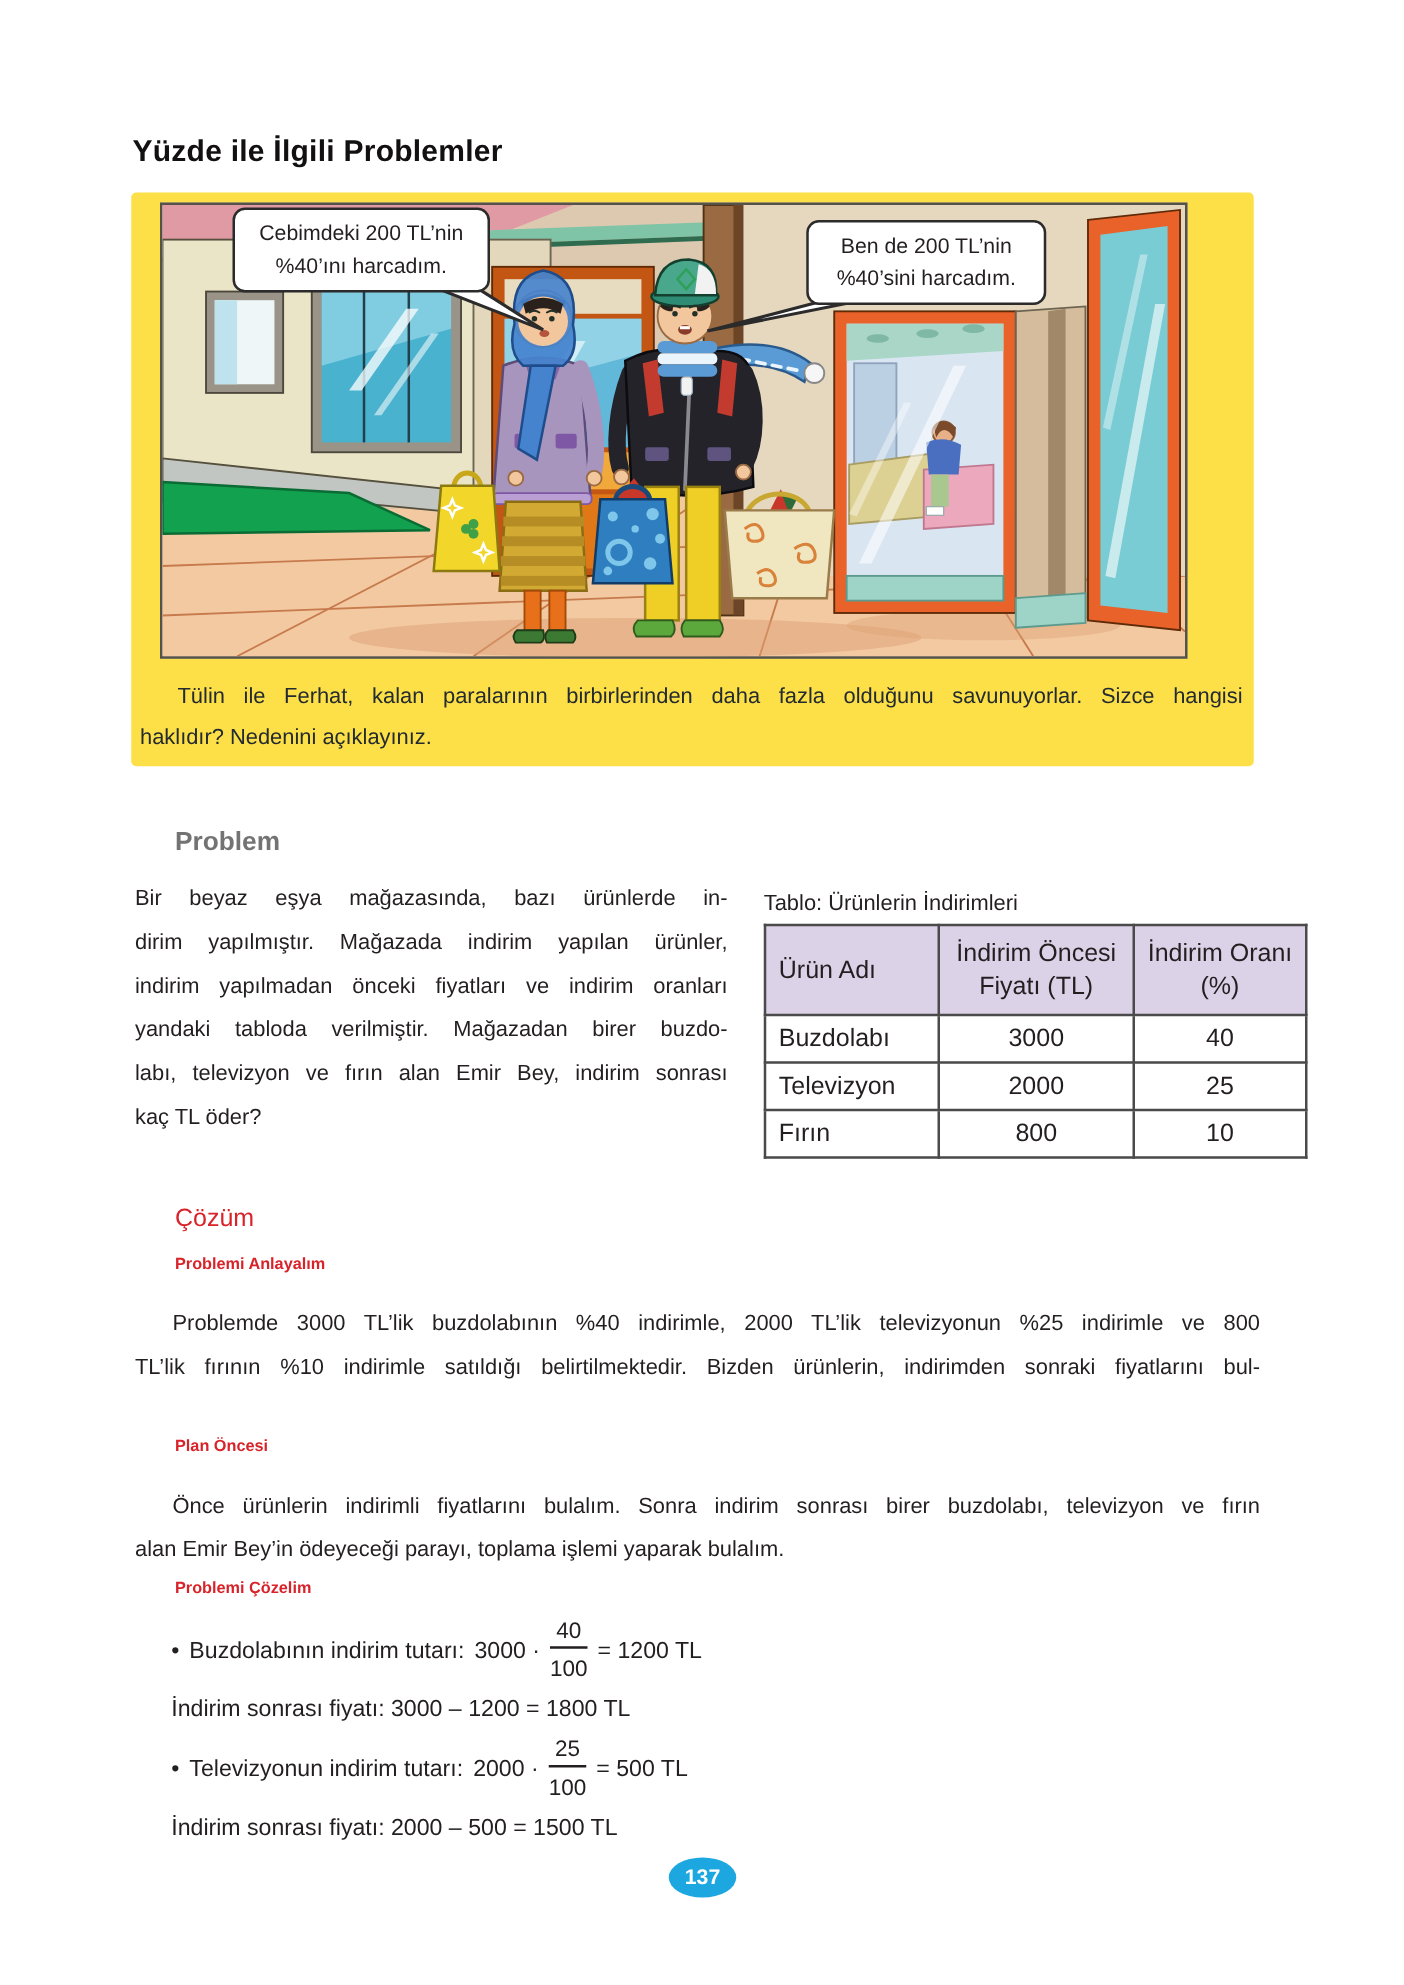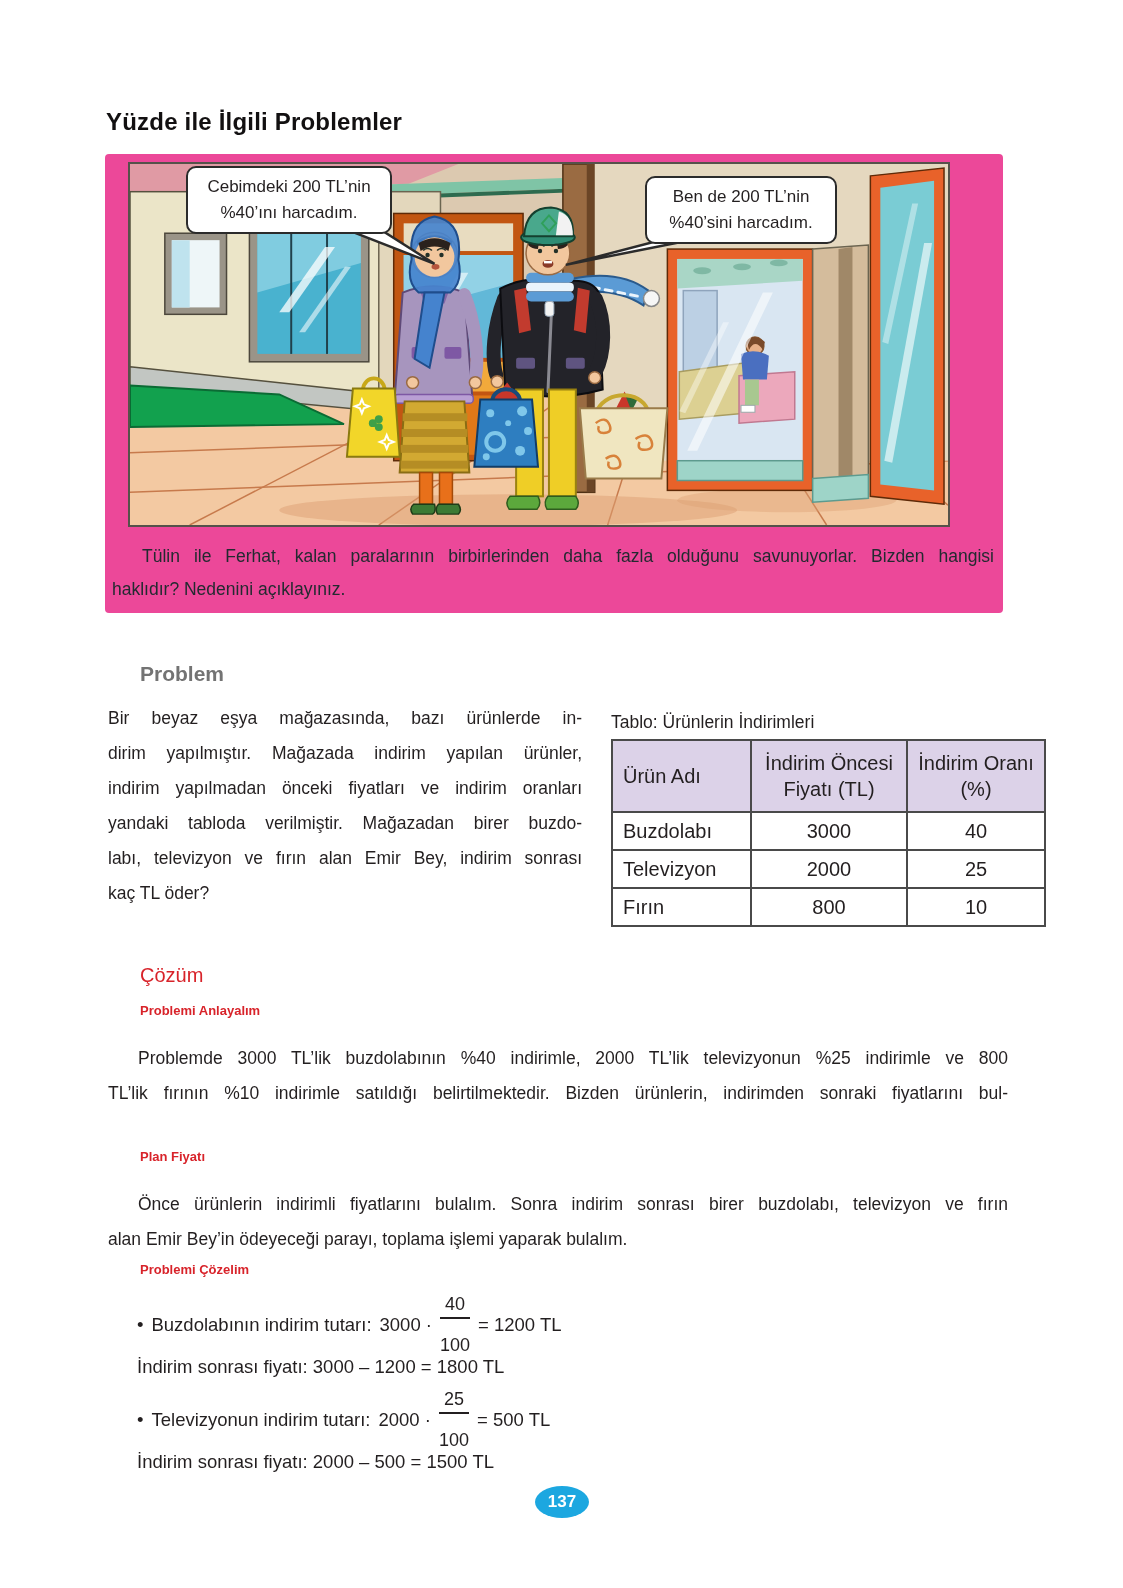--- a/index.html
+++ b/index.html
@@ -4,21 +4,21 @@
 <style>
   html,body{margin:0;padding:0;}
   body{
     width:1123px;height:1588px;position:relative;background:#ffffff;
     font-family:"Liberation Sans",sans-serif;color:#231f20;overflow:hidden;
   }
   .abs{position:absolute;}
   
   .page-title{left:106px;top:108px;font-size:24px;font-weight:bold;color:#121011;letter-spacing:.2px;}
   
-  .intro-panel{left:105px;top:154px;width:898px;height:459px;background:#ec4899;border-radius:4px;}
+  .intro-panel{left:105px;top:154px;width:898px;height:459px;background:#fde047;border-radius:4px;}
   .illustration{left:128px;top:162px;width:822px;height:365px;border:2px solid #55524a;box-sizing:border-box;background:#dcc9b0;}
   .illustration svg{display:block;width:100%;height:100%;}
   
   .bubble{background:#ffffff;border:2.5px solid #2b2b2b;border-radius:10px;
     font-size:17px;line-height:26px;text-align:center;padding:6px 4px;box-sizing:border-box;z-index:4;}
   .bubble-left{left:186px;top:166px;width:206px;}
   .bubble-right{left:645px;top:176px;width:192px;}
   
   .intro-caption{left:112px;top:540px;width:882px;font-size:17.5px;line-height:33px;color:#232a30;}
   .jl{text-align:justify;text-align-last:justify;}
@@ -43,21 +43,21 @@
   .understand-body{left:108px;top:1041px;width:900px;font-size:17.5px;line-height:35px;}
   .plan-heading{left:140px;top:1149px;}
   .plan-body{left:108px;top:1187px;width:900px;font-size:17.5px;line-height:35px;}
   .solve-heading{left:140px;top:1262px;}
   .eq{display:flex;align-items:center;font-size:18.5px;}
   .eq .gap{margin-right:8px;}
   .eq0{left:137px;top:1294px;}
   .eq1{left:137px;top:1389px;}
   .frac{display:inline-flex;flex-direction:column;align-items:center;margin:0 8px;font-size:18px;line-height:21px;}
   .frac .top{padding:0 5px 2px;border-bottom:2px solid #231f20;}
-  .frac .bot{padding-top:16px;}
+  .frac .bot{padding-top:6px;}
   .after-line{font-size:18.5px;}
   .after0{left:137px;top:1356px;}
   .after1{left:137px;top:1451px;}
   
   .page-badge{left:535px;top:1486px;width:54px;height:32px;background:#1ca7e0;border-radius:50%;
     color:#fff;font-weight:bold;font-size:17px;text-align:center;line-height:32px;}
 </style>
 </head>
 <body>
 
@@ -278,21 +278,21 @@
   <div class="abs bubble bubble-left" style="left:81px;top:12px;">
     <div>Cebimdeki 200 TL’nin</div>
     <div>%40’ını harcadım.</div>
   </div>
   <div class="abs bubble bubble-right" style="left:540px;top:22px;">
     <div>Ben de 200 TL’nin</div>
     <div>%40’sini harcadım.</div>
   </div>
 
   <div class="abs intro-caption" style="left:7px;top:386px;">
-    <div class="jl indent1">Tülin ile Ferhat, kalan paralarının birbirlerinden daha fazla olduğunu savunuyorlar. Bizden hangisi</div>
+    <div class="jl indent1">Tülin ile Ferhat, kalan paralarının birbirlerinden daha fazla olduğunu savunuyorlar. Sizce hangisi</div>
     <div>haklıdır? Nedenini açıklayınız.</div>
   </div>
 </div>
 
 <div class="abs sec-heading problem-heading">Problem</div>
 
 <div class="abs problem-body">
   <div class="jl">Bir beyaz eşya mağazasında, bazı ürünlerde in-</div>
   <div class="jl">dirim yapılmıştır. Mağazada indirim yapılan ürünler,</div>
   <div class="jl">indirim yapılmadan önceki fiyatları ve indirim oranları</div>
@@ -331,21 +331,21 @@
   </tbody>
 </table>
 
 <div class="abs cozum-heading">Çözüm</div>
 <div class="abs sub-heading understand-heading">Problemi Anlayalım</div>
 <div class="abs understand-body">
   <div class="jl indent1">Problemde 3000 TL’lik buzdolabının %40 indirimle, 2000 TL’lik televizyonun %25 indirimle ve 800</div>
   <div class="jl">TL’lik fırının %10 indirimle satıldığı belirtilmektedir. Bizden ürünlerin, indirimden sonraki fiyatlarını bul-</div>
 </div>
 
-<div class="abs sub-heading plan-heading">Plan Fiyatı</div>
+<div class="abs sub-heading plan-heading">Plan Öncesi</div>
 <div class="abs plan-body">
   <div class="jl indent1">Önce ürünlerin indirimli fiyatlarını bulalım. Sonra indirim sonrası birer buzdolabı, televizyon ve fırın</div>
   <div>alan Emir Bey’in ödeyeceği parayı, toplama işlemi yaparak bulalım.</div>
 </div>
 
 <div class="abs sub-heading solve-heading">Problemi Çözelim</div>
 
 <div class="abs eq eq0">
   <span class="gap">•</span>
   <span class="gap">Buzdolabının indirim tutarı:</span>

